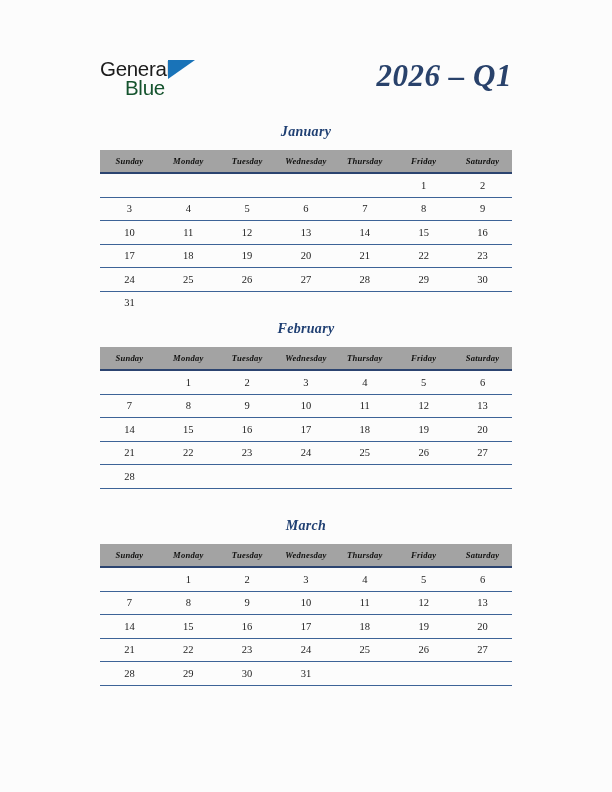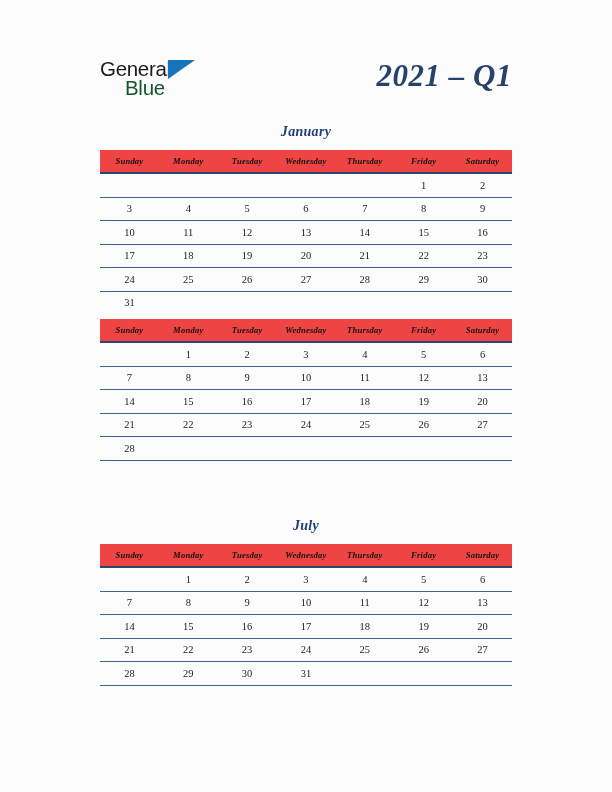--- a/index.html
+++ b/index.html
@@ -97,21 +97,21 @@
     margin: 0 0 9px 0;
     height: 19px;
     line-height: 19px;
   }
   table.cal {
     border-collapse: collapse;
     width: 412px;
     table-layout: fixed;
   }
   table.cal th {
-    background: #ef4444;
+    background: #a3a3a3;
     border-bottom: 2px solid #2c4470;
     font-family: "Liberation Serif", "DejaVu Serif", serif;
     font-style: italic;
     font-weight: bold;
     font-size: 8.6px;
     color: #10100f;
     height: 22px;
     padding: 0;
     text-align: center;
     letter-spacing: 0.2px;
@@ -136,21 +136,21 @@
 <div class="page">
 
   <div class="header">
 
     <div class="logo">
       <span class="logo-general">General</span>
       <span class="logo-triangle"></span>
       <span class="logo-blue">Blue</span>
     </div>
 
-    <div class="page-title">2021 – Q1</div>
+    <div class="page-title">2026 – Q1</div>
 
   </div>
 
   <div id="months-container">
       <div class="month-block" style="top: 122px;">
         <div class="month-title">January</div>
         <table class="cal">
           <thead>
             <tr>
               <th>Sunday</th>
@@ -214,20 +214,21 @@
               <td></td>
               <td></td>
               <td></td>
               <td></td>
               <td></td>
             </tr>
           </tbody>
         </table>
       </div>
       <div class="month-block" style="top: 319px;">
+        <div class="month-title">February</div>
         <table class="cal">
           <thead>
             <tr>
               <th>Sunday</th>
               <th>Monday</th>
               <th>Tuesday</th>
               <th>Wednesday</th>
               <th>Thursday</th>
               <th>Friday</th>
               <th>Saturday</th>
@@ -276,21 +277,21 @@
               <td></td>
               <td></td>
               <td></td>
               <td></td>
               <td></td>
             </tr>
           </tbody>
         </table>
       </div>
       <div class="month-block" style="top: 516px;">
-        <div class="month-title">July</div>
+        <div class="month-title">March</div>
         <table class="cal">
           <thead>
             <tr>
               <th>Sunday</th>
               <th>Monday</th>
               <th>Tuesday</th>
               <th>Wednesday</th>
               <th>Thursday</th>
               <th>Friday</th>
               <th>Saturday</th>

